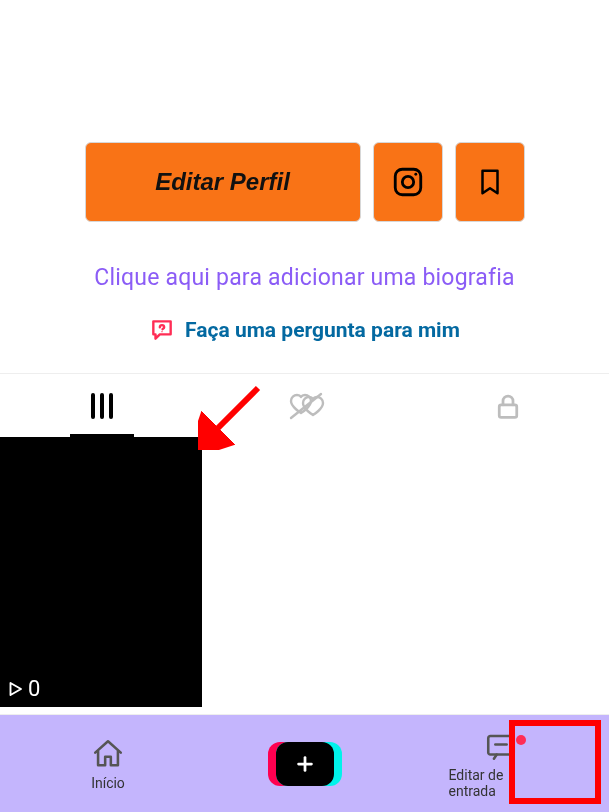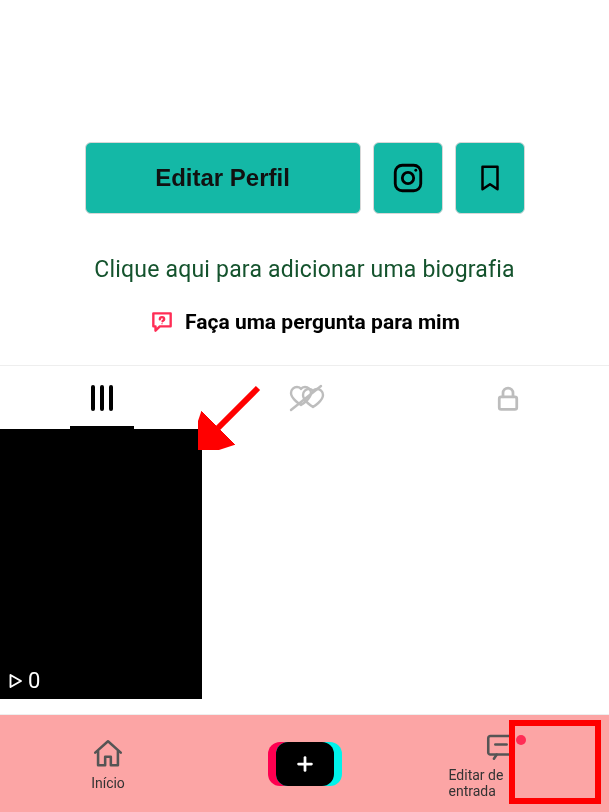--- a/index.html
+++ b/index.html
@@ -18,50 +18,51 @@
   
   .action-row {
     display: flex;
     justify-content: center;
     gap: 12px;
     padding: 0 40px;
   }
   .btn {
     border: 1.5px solid #d7d7d7;
     border-radius: 6px;
-    background: #14b8a6;
-    display: flex;
-    align-items: center;
-    justify-content: center;
-    height: 72px;
-    cursor: pointer;
+    background: #f97316;
+    display: flex;
+    align-items: center;
+    justify-content: center;
+    height: 80px;
+    cursor: pointer;
+    font-style: italic;
   }
   .btn-edit {
     width: 276px;
     font-size: 24px;
     font-weight: 600;
     color: #111;
   }
   .btn-sq { width: 70px; }
 
   
   .bio-text {
     text-align: center;
     font-size: 23px;
-    color: #14532d;
+    color: #8b5cf6;
     margin-top: 42px;
     letter-spacing: 0.2px;
   }
   .ask-row {
     display: flex;
     align-items: center;
     justify-content: center;
     gap: 10px;
     margin-top: 26px;
-    color: #000000;
+    color: #0369a1;
     font-weight: 700;
     font-size: 21px;
     cursor: pointer;
   }
   .ask-icon { display: inline-flex; }
 
   
   .tabs {
     display: flex;
     border-top: 1px solid #eee;
@@ -130,21 +131,21 @@
   .bottom-nav {
     position: absolute;
     bottom: 0;
     left: 0;
     right: 0;
     height: 98px;
     border-top: 1px solid #eee;
     display: flex;
     align-items: center;
     justify-content: space-around;
-    background: #fca5a5;
+    background: #c4b5fd;
   }
   .nav-item {
     display: flex;
     flex-direction: column;
     align-items: center;
     gap: 4px;
     cursor: pointer;
     width: 105px;
     color: #444;
     position: relative;

